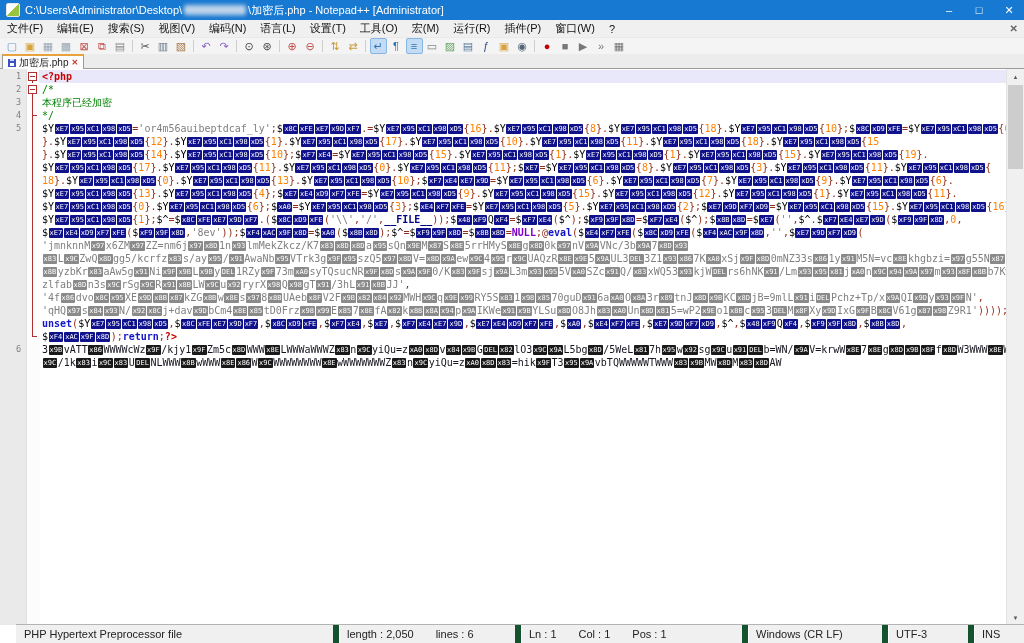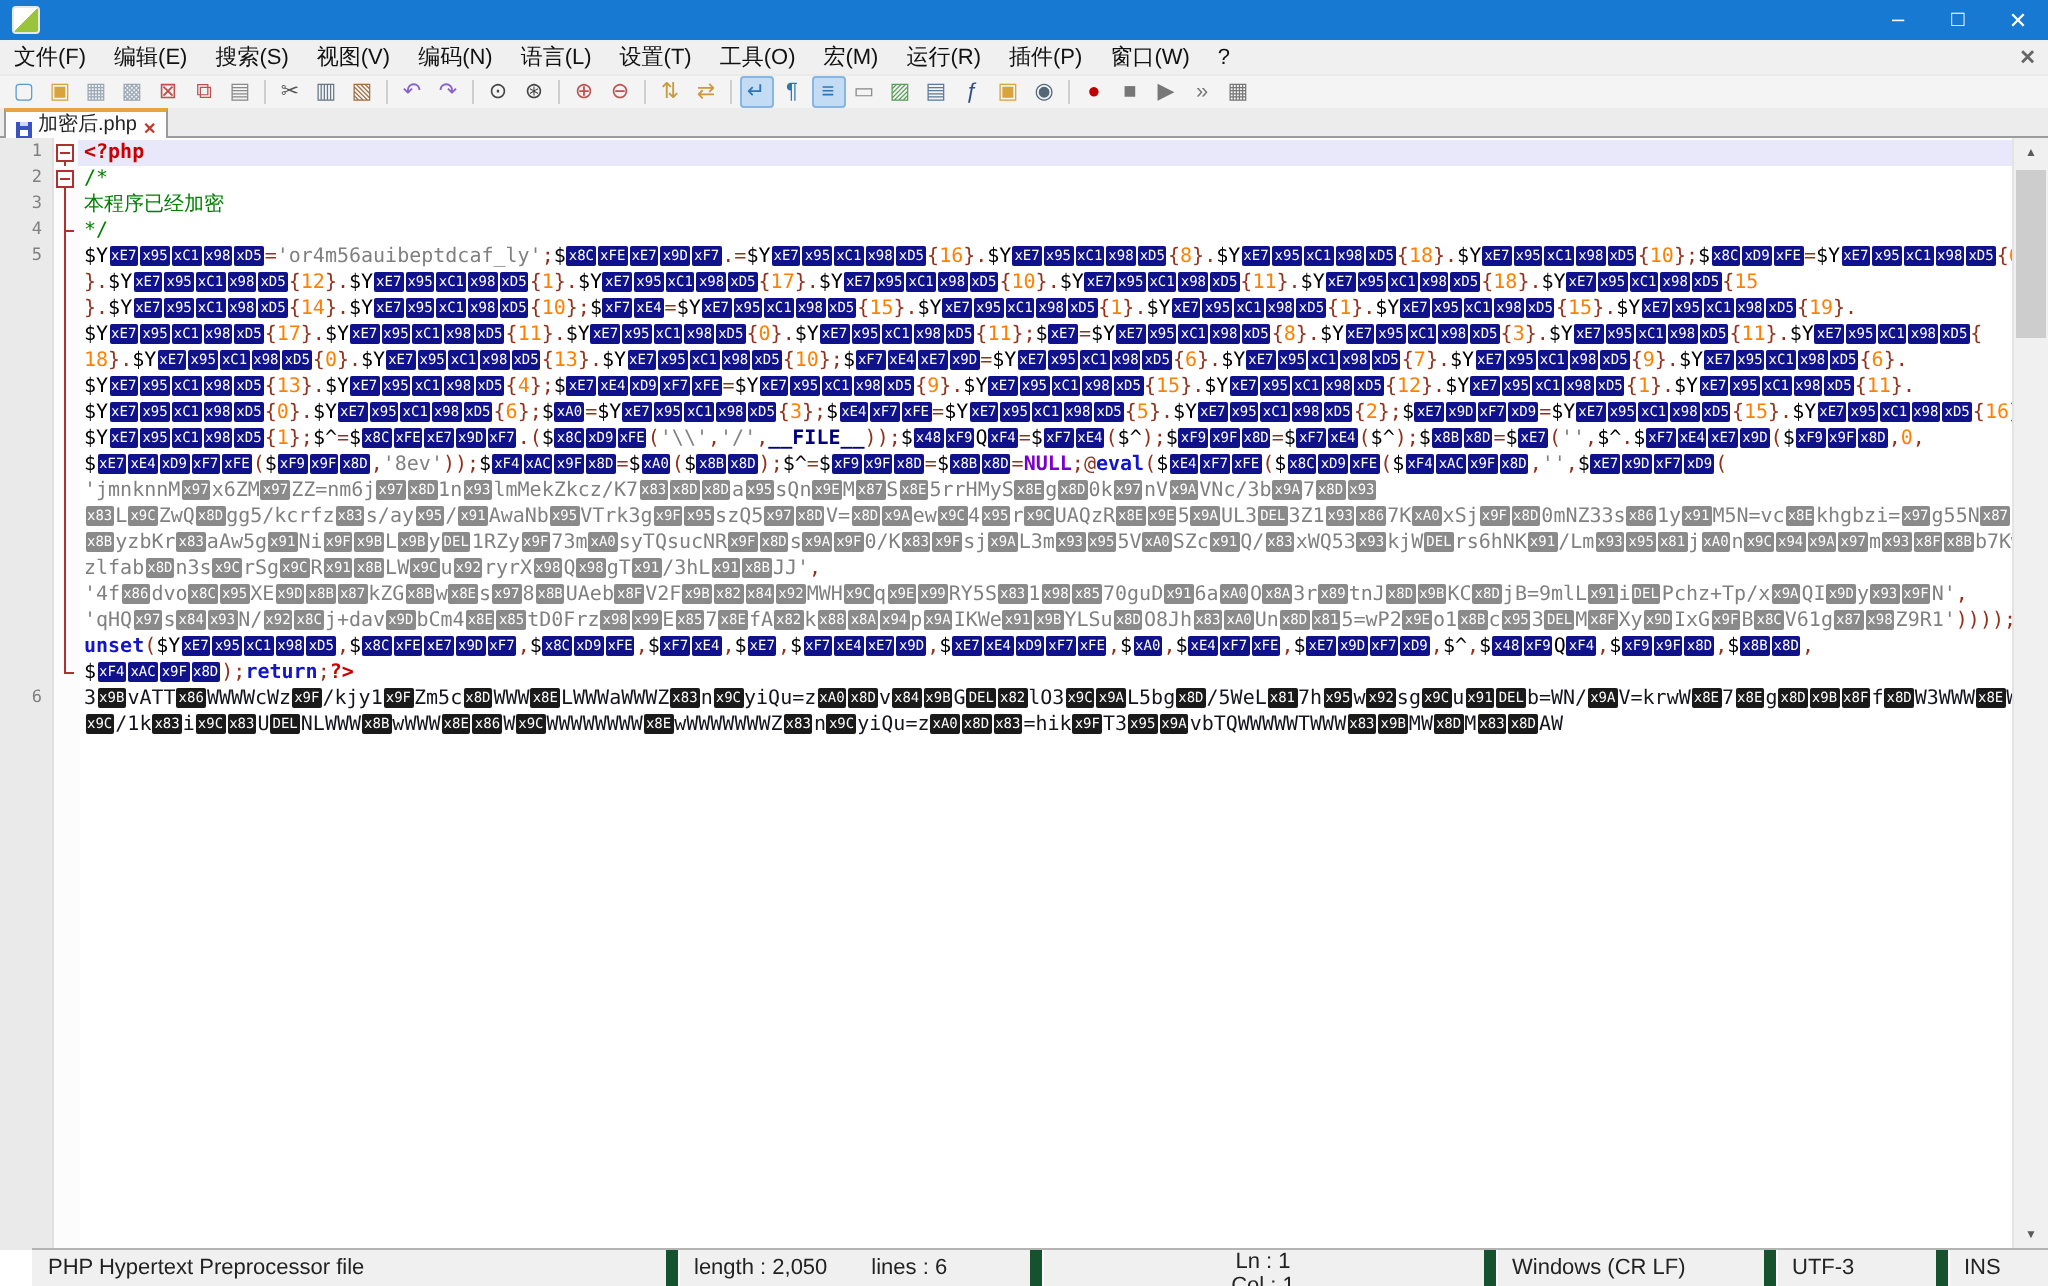--- a/index.html
+++ b/index.html
@@ -25,21 +25,21 @@
   .toolbar{position:absolute;left:0;top:38px;right:0;height:16px;background:#f4f4f4;
            display:flex;align-items:center;padding-left:3px;}
   .tbico{width:15px;height:14px;margin:0 0.5px;display:flex;align-items:center;justify-content:center;
          font-size:11px;line-height:14px;border:1px solid transparent;border-radius:2px;}
   .tbico.pressed{background:#c4dcf3;border-color:#86b6e3;}
   .tbsep{width:1px;height:12px;background:#cfcfcf;margin:0 3px;}
   
   .tabbar{position:absolute;left:0;top:54px;right:0;height:14px;background:#ececec;
           border-bottom:1px solid #9b9b9b;display:flex;align-items:flex-end;}
   .tab{height:13px;margin-left:2px;background:#fdfdfd;border:1px solid #9b9b9b;border-bottom:none;
-       border-top:2px solid #e8a33d;display:flex;align-items:flex-end;gap:3px;padding:0 5px;
+       border-top:2px solid #e8a33d;display:flex;align-items:center;gap:3px;padding:0 5px;
        font-size:10px;color:#222;position:relative;top:1px;}
   .floppy{width:8px;height:8px;background:#3a52c0;
           background-image:linear-gradient(#fff,#fff),linear-gradient(#cfd6ff,#cfd6ff);
           background-size:4px 3px,4px 2px;background-position:2px 4px,2px 0;background-repeat:no-repeat;}
   .tab-close{color:#c0392b;font-size:8px;font-weight:bold;}
   
   .editor{position:absolute;left:0;top:69px;right:0;bottom:18px;background:#fff;overflow:hidden;}
   .gutter-bg{position:absolute;left:0;top:0;bottom:0;width:26px;background:#eaeaea;border-right:1px solid #e0e0e0;}
   .foldm-bg{position:absolute;left:27px;top:0;bottom:0;width:13px;background:#fcfcfc;}
   .code{position:absolute;left:0;top:1px;right:17px;}
@@ -82,29 +82,34 @@
           font-size:6px;color:#5a5a5a;}
   .sb-up{top:0;}.sb-down{bottom:0;}
   .sb-thumb{position:absolute;left:1px;right:1px;top:16px;height:84px;background:#cdcdcd;}
   
   .statusbar{position:absolute;left:16px;bottom:0;right:0;height:18px;background:#f0f0f0;
              border-top:1px solid #b4b4b4;display:flex;align-items:center;font-size:11px;color:#222;}
   .seg{height:100%;display:flex;align-items:center;padding:0 8px;border-left:6px solid #14532d;
        box-shadow:inset 1px 0 0 #fff;white-space:nowrap;}
   .seg:first-child{border-left:none;box-shadow:none;flex:1;}
   .seg .gap{display:inline-block;width:22px;}
-  .seg2{width:160px;}.seg3{width:205px;flex-direction:column;}.seg4{width:118px;}.seg5{width:64px;}.seg6{width:34px;}
+  .seg2{width:160px;}.seg3{width:205px;}.seg4{width:118px;}.seg5{width:64px;}.seg6{width:34px;}
 </style>
 </head>
 <body>
 
 <div id="app" style="--c-title: #1779d2; --c-hb: #10128c; --c-hs: #8a8a8a; --c-hk: #1a1a1a; --c-hl: #e8e8fa;">
 
   <div class="titlebar">
     <span class="npp-ico"></span>
+    <span class="title-text">
+      <span>C:\Users\Administrator\Desktop\</span>
+      <span class="blurbit"></span>
+      <span>\加密后.php - Notepad++ [Administrator]</span>
+    </span>
     <span class="win-controls">
       <span class="win-btn">–</span>
       <span class="win-btn">□</span>
       <span class="win-btn">✕</span>
     </span>
   </div>
 
   <div class="menubar">
     <span class="menu-item">文件(F)</span>
     <span class="menu-item">编辑(E)</span>

